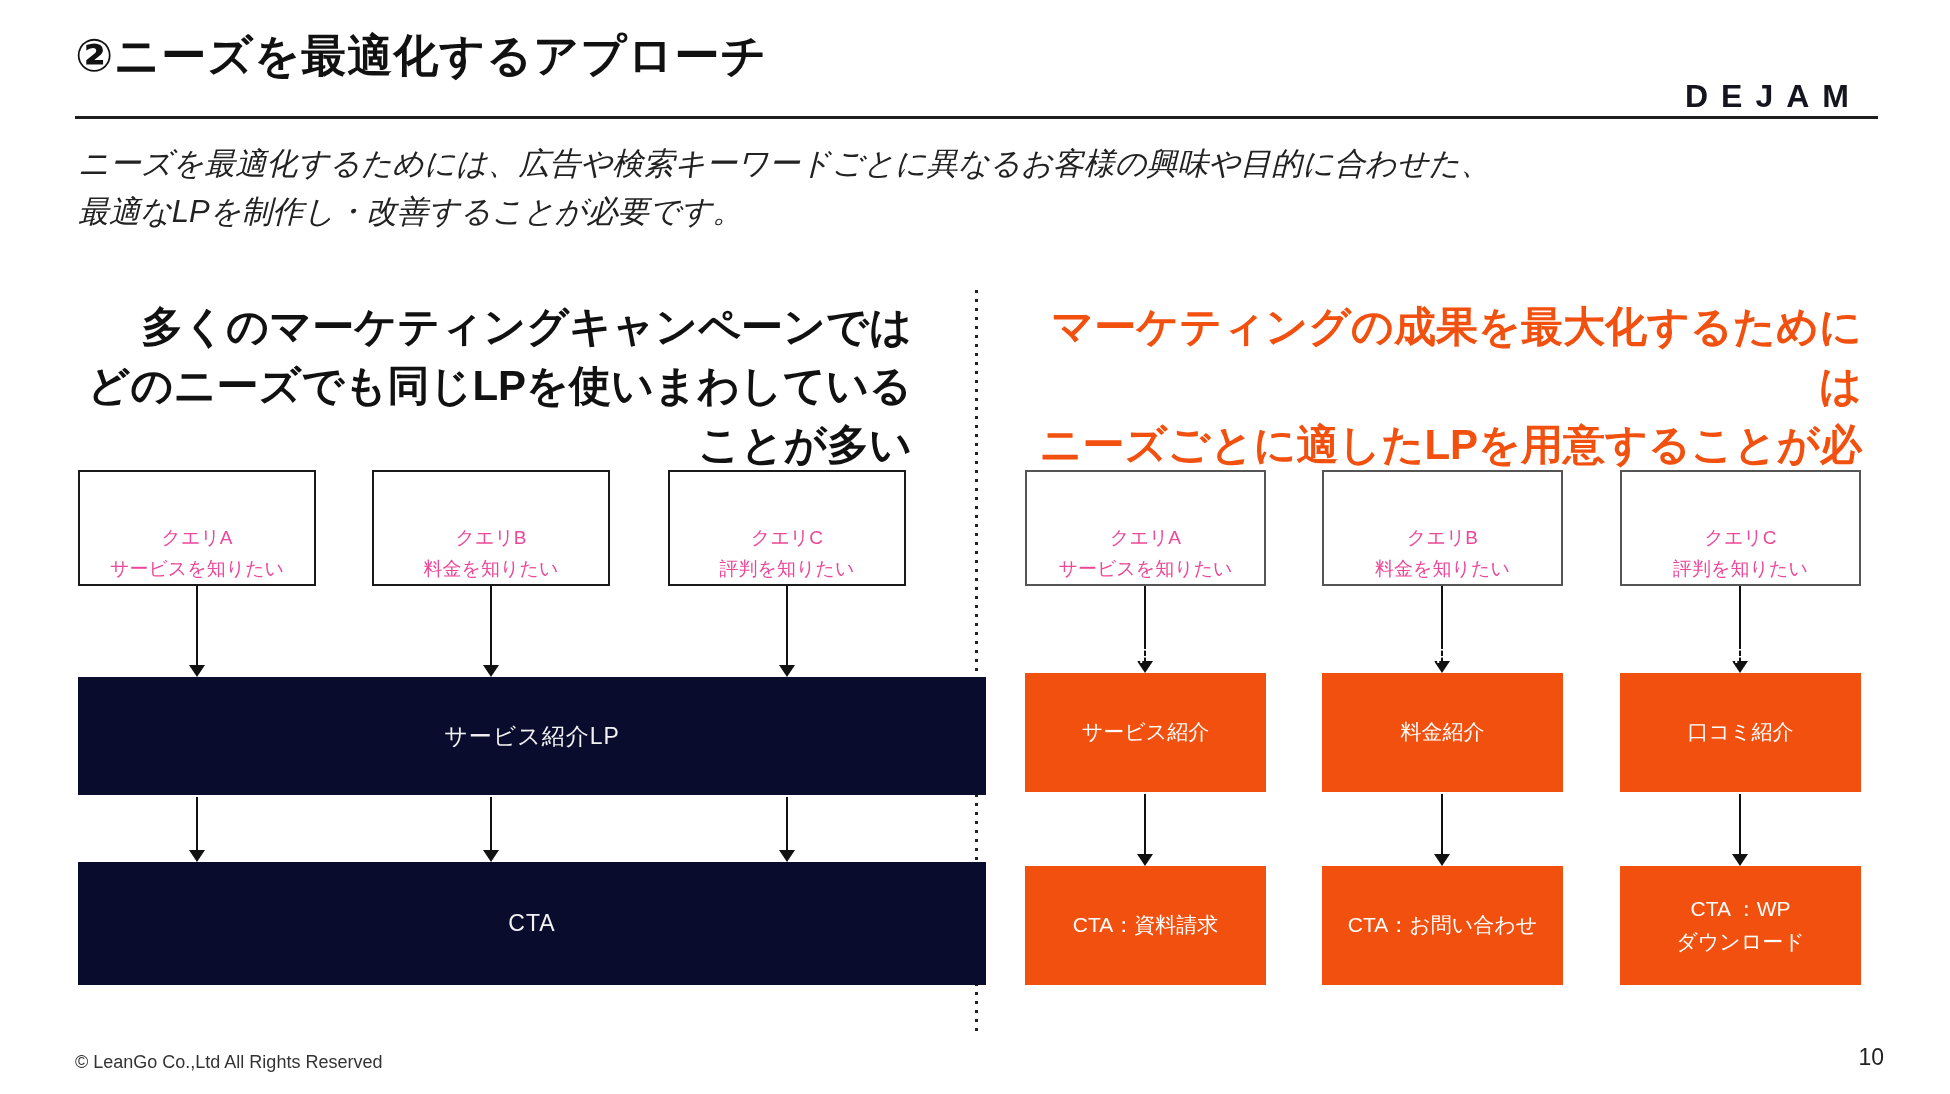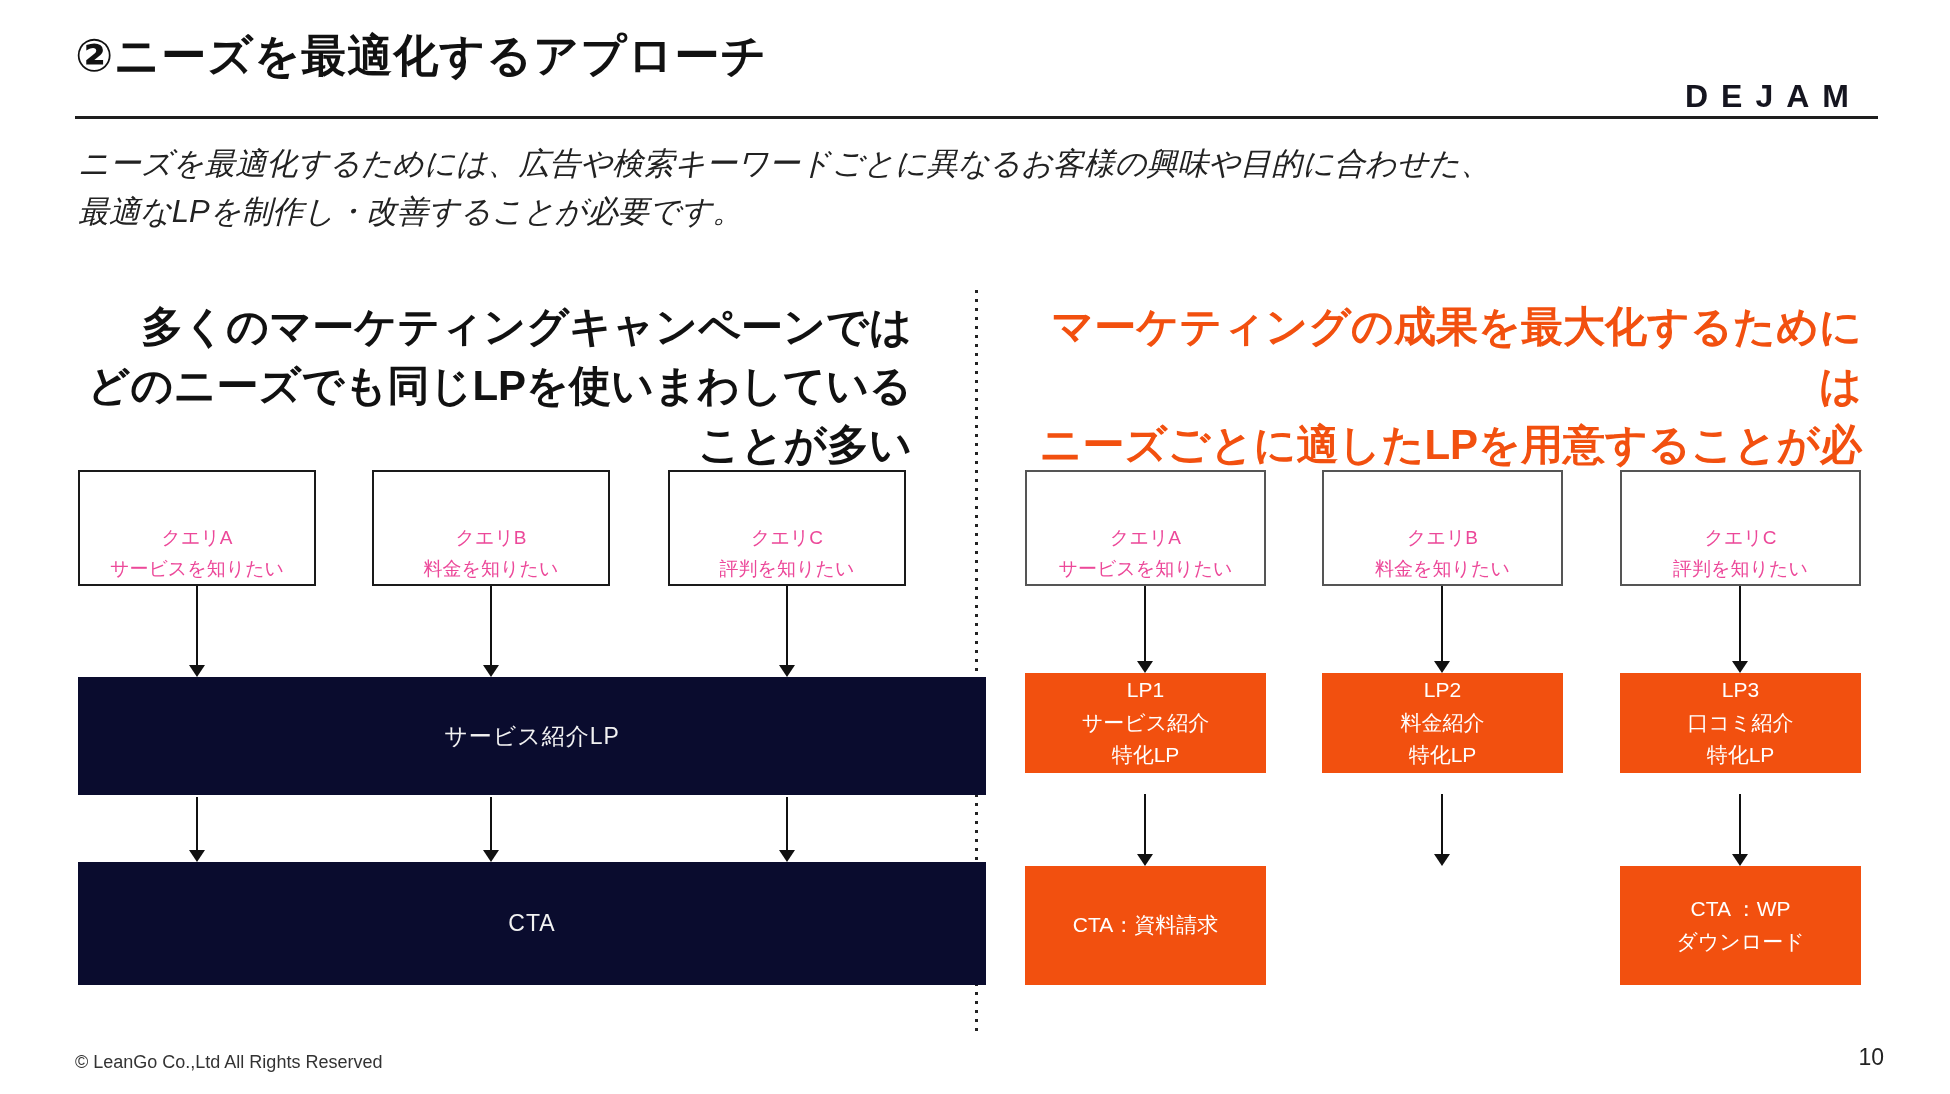--- a/index.html
+++ b/index.html
@@ -105,21 +105,21 @@
     position: absolute;
     width: 241px;
     background: var(--orange);
     color: #ffffff;
     display: flex; flex-direction: column;
     align-items: center; justify-content: center;
     text-align: center;
     font-size: 21px;
     line-height: 1.55;
   }
-  .obox.lp  { top: 673px; height: 100px; }
+  .obox.lp  { top: 673px; height: 119px; gap: 44px; }
   .obox.cta { top: 866px; height: 119px; }
 
   .arrow {
     position: absolute;
     width: 18px;
     margin-left: -9px;
   }
   .arrow::before {
     content: "";
     position: absolute;
@@ -241,20 +241,24 @@
   </div>
 
   <div class="arrow" style="left:1145px; top:794px; height:72px;"></div>
   <div class="arrow" style="left:1442px; top:794px; height:72px;"></div>
   <div class="arrow" style="left:1740px; top:794px; height:72px;"></div>
 
   <div class="obox cta" style="left:1025px">
     <div>CTA：資料請求</div>
     <div></div>
   </div>
+  <div class="obox cta" style="left:1322px">
+    <div>CTA：お問い合わせ</div>
+    <div></div>
+  </div>
   <div class="obox cta" style="left:1620px">
     <div>CTA ：WP</div>
     <div>ダウンロード</div>
   </div>
 
   <div class="footer">© LeanGo Co.,Ltd All Rights Reserved</div>
   <div class="page-num">10</div>
 
 </div>
 

